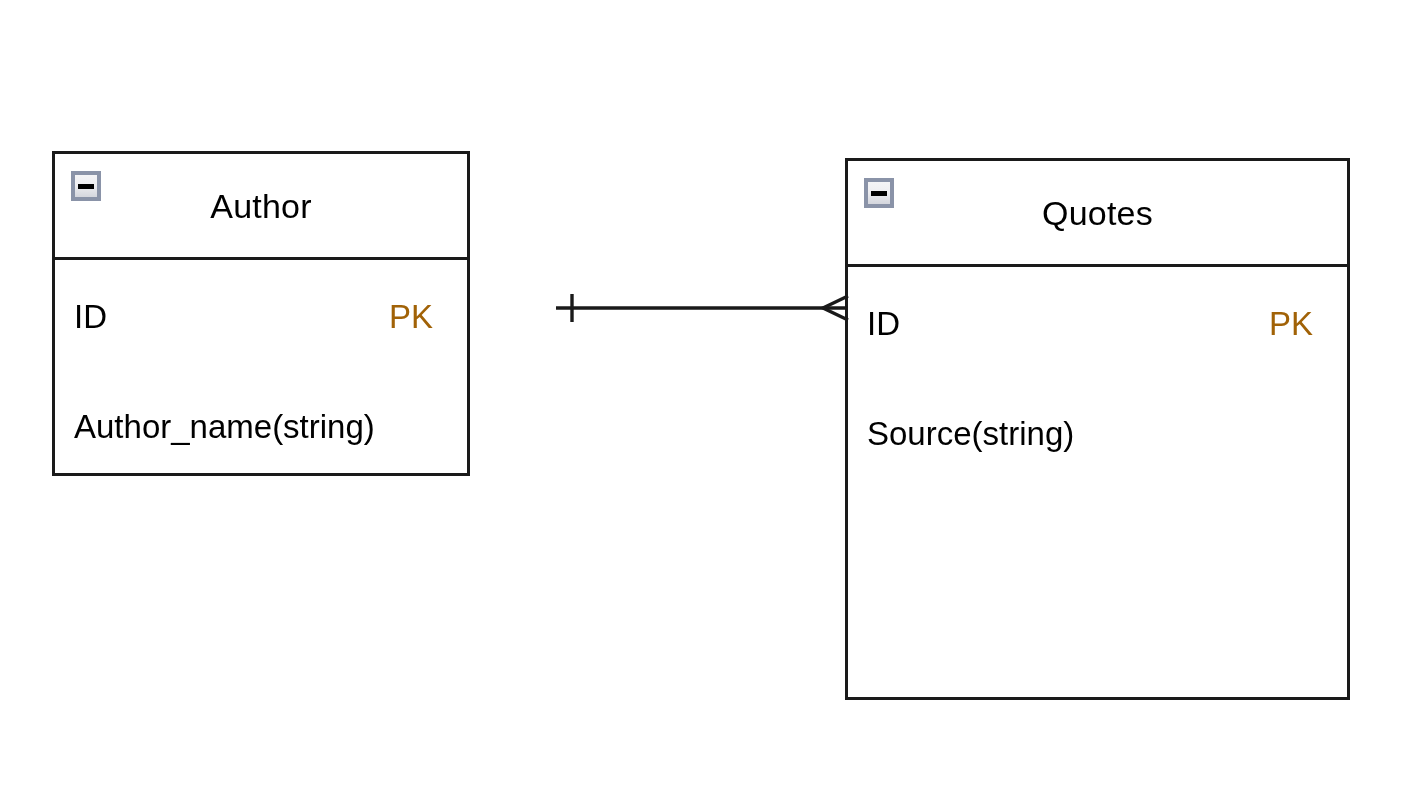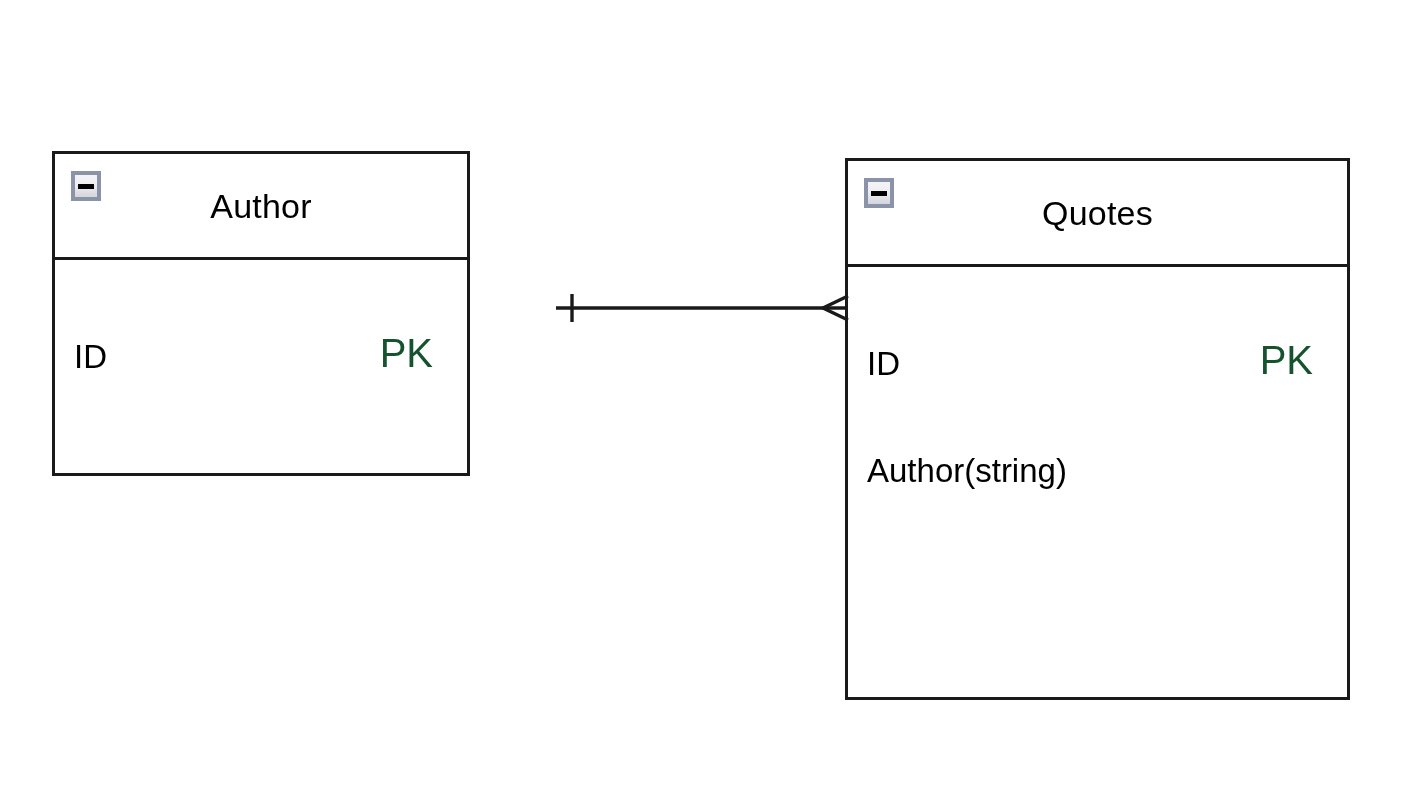--- a/index.html
+++ b/index.html
@@ -83,33 +83,33 @@
   .entity-body {
     position: relative;
     box-sizing: border-box;
     padding: 0;
   }
   .attr-row {
     position: relative;
     box-sizing: border-box;
     height: 107px;
     display: flex;
-    align-items: flex-end;
+    align-items: center;
     justify-content: space-between;
     padding: 0 34px 0 19px;
   }
   .attr-name {
     font-size: 33px;
     color: #000000;
     line-height: 1;
     white-space: nowrap;
   }
   .attr-key {
-    font-size: 40px;
-    color: #14532d;
+    font-size: 33px;
+    color: #a16207;
     line-height: 1;
     white-space: nowrap;
   }
 
   
   .entity-body > .attr-row:first-child {
     height: 113px;
   }
 
   
@@ -132,37 +132,41 @@
       <div class="collapse-btn">
         <span class="minus-glyph"></span>
       </div>
       <span class="entity-title">Author</span>
     </div>
     <div class="entity-body">
       <div class="attr-row">
         <span class="attr-name">ID</span>
         <span class="attr-key">PK</span>
       </div>
+      <div class="attr-row">
+        <span class="attr-name">Author_name(string)</span>
+        <span class="attr-key"></span>
+      </div>
     </div>
   </div>
 
   <div class="entity" id="entity-quotes">
     <div class="entity-header">
       <div class="collapse-btn">
         <span class="minus-glyph"></span>
       </div>
       <span class="entity-title">Quotes</span>
     </div>
     <div class="entity-body">
       <div class="attr-row">
         <span class="attr-name">ID</span>
         <span class="attr-key">PK</span>
       </div>
       <div class="attr-row">
-        <span class="attr-name">Author(string)</span>
+        <span class="attr-name">Source(string)</span>
         <span class="attr-key"></span>
       </div>
     </div>
   </div>
 
   <svg id="relationship" viewBox="0 0 300 46">
 
     <line x1="4" y1="22" x2="296" y2="22" stroke="#1a1a1a" stroke-width="3.4"></line>
 
     <line x1="20" y1="8" x2="20" y2="36" stroke="#1a1a1a" stroke-width="3.4"></line>

